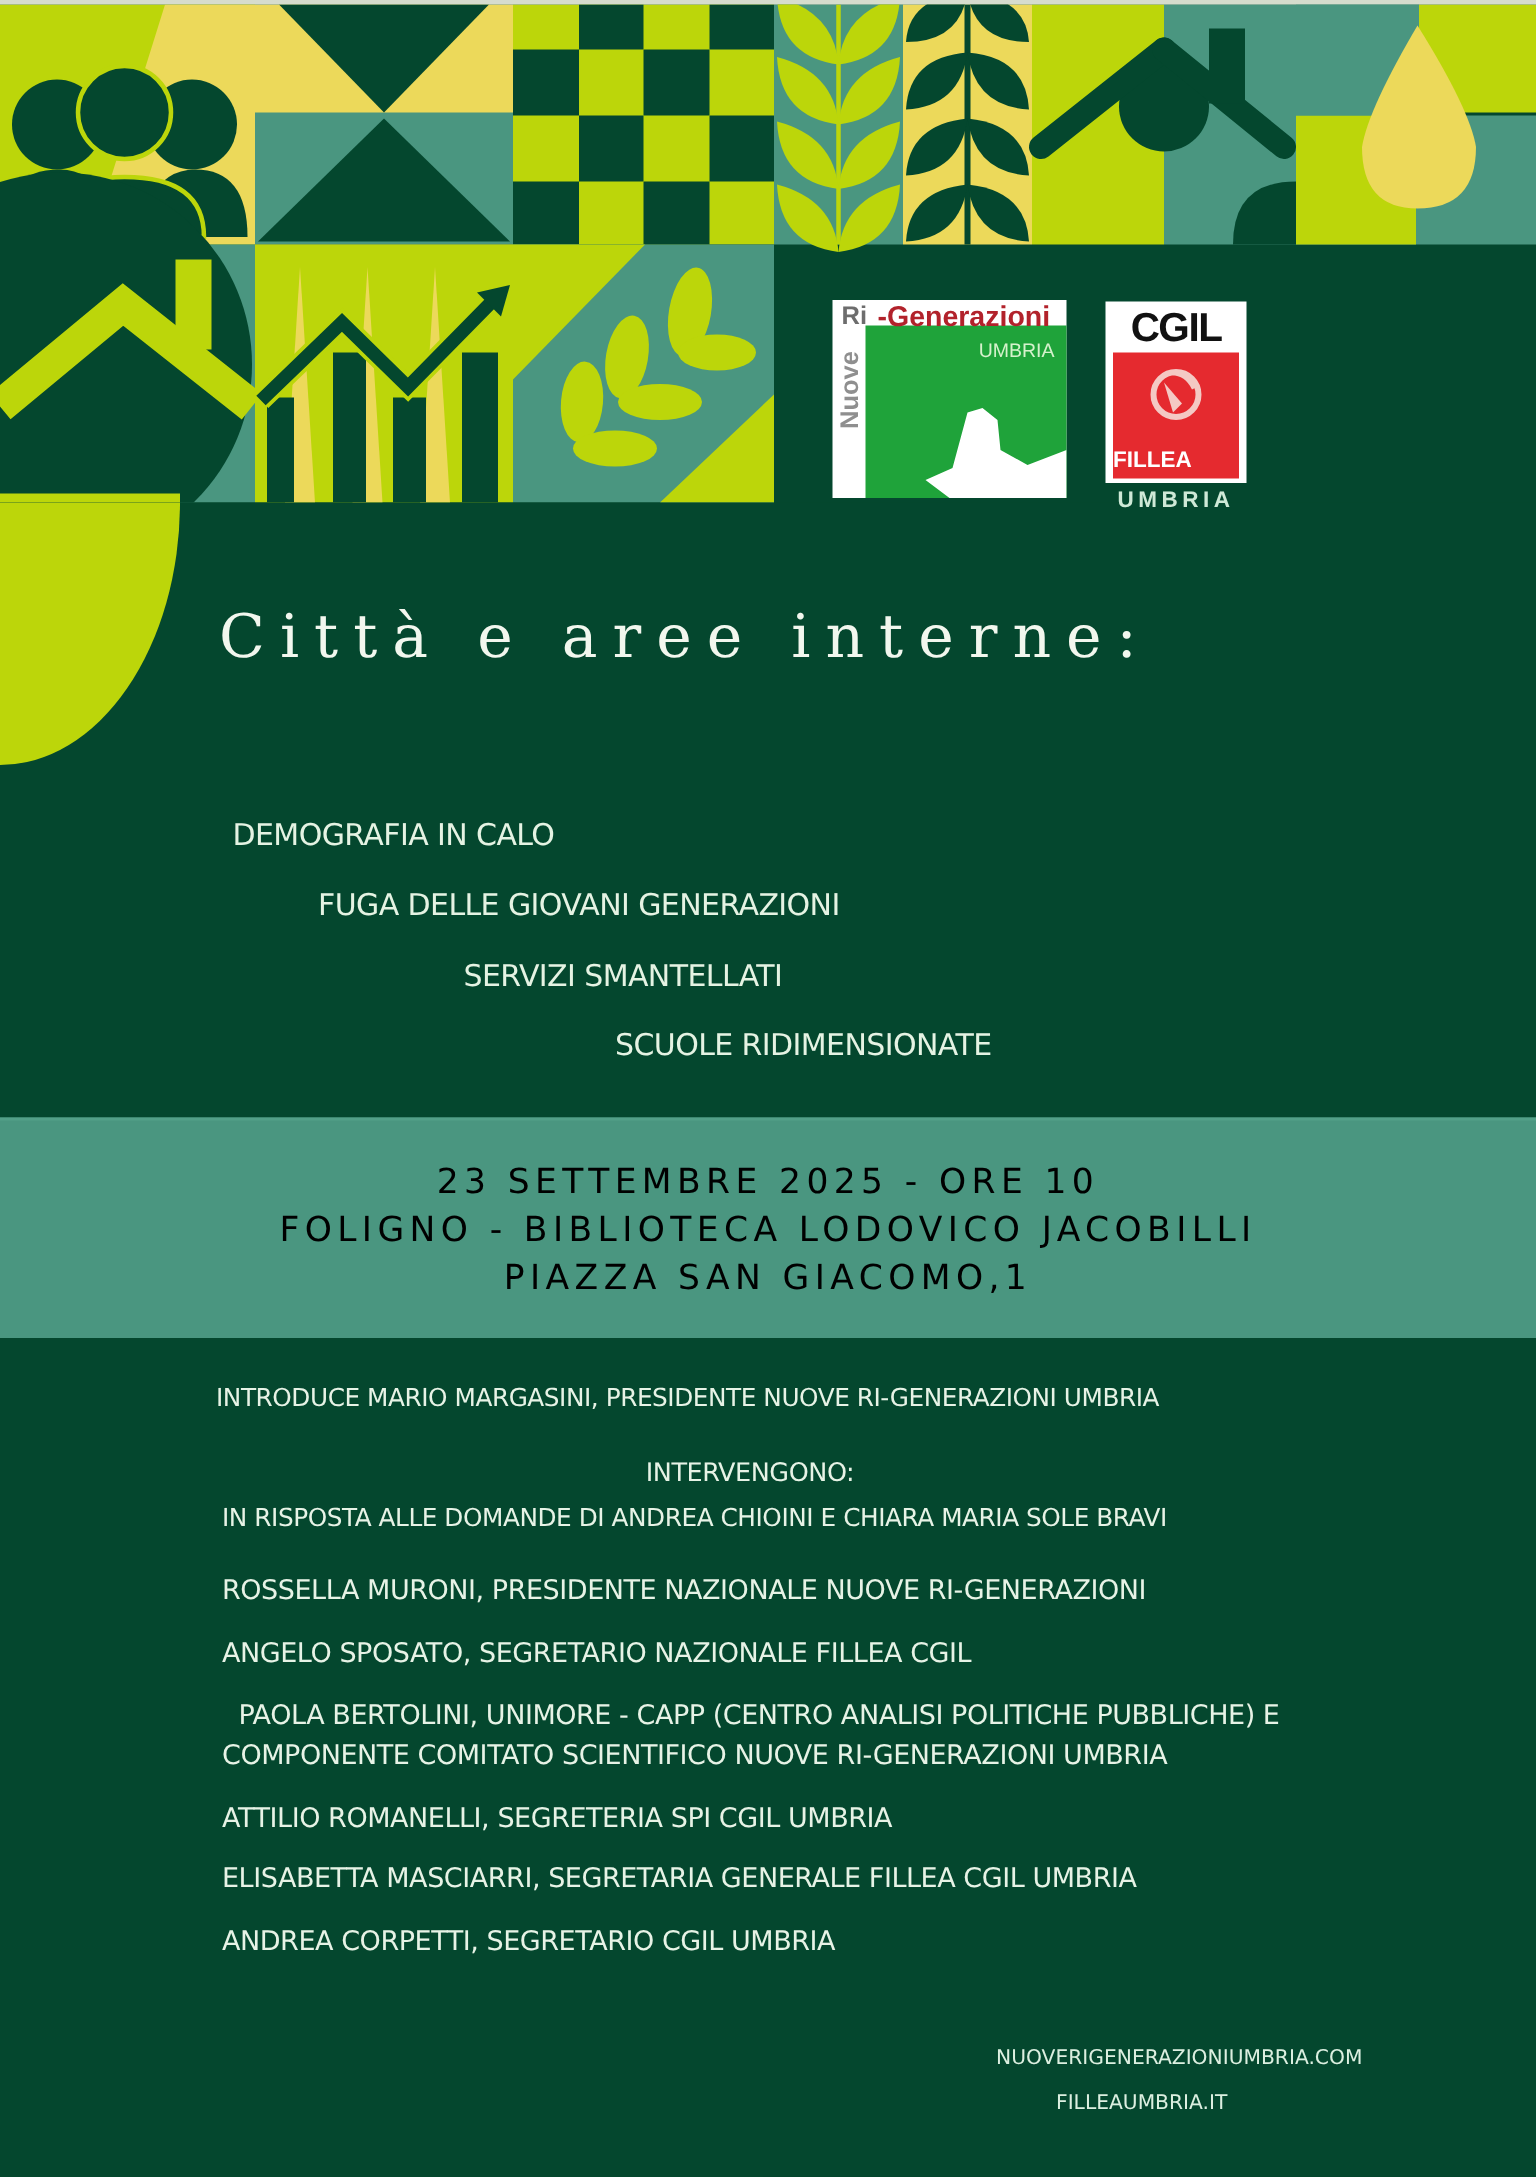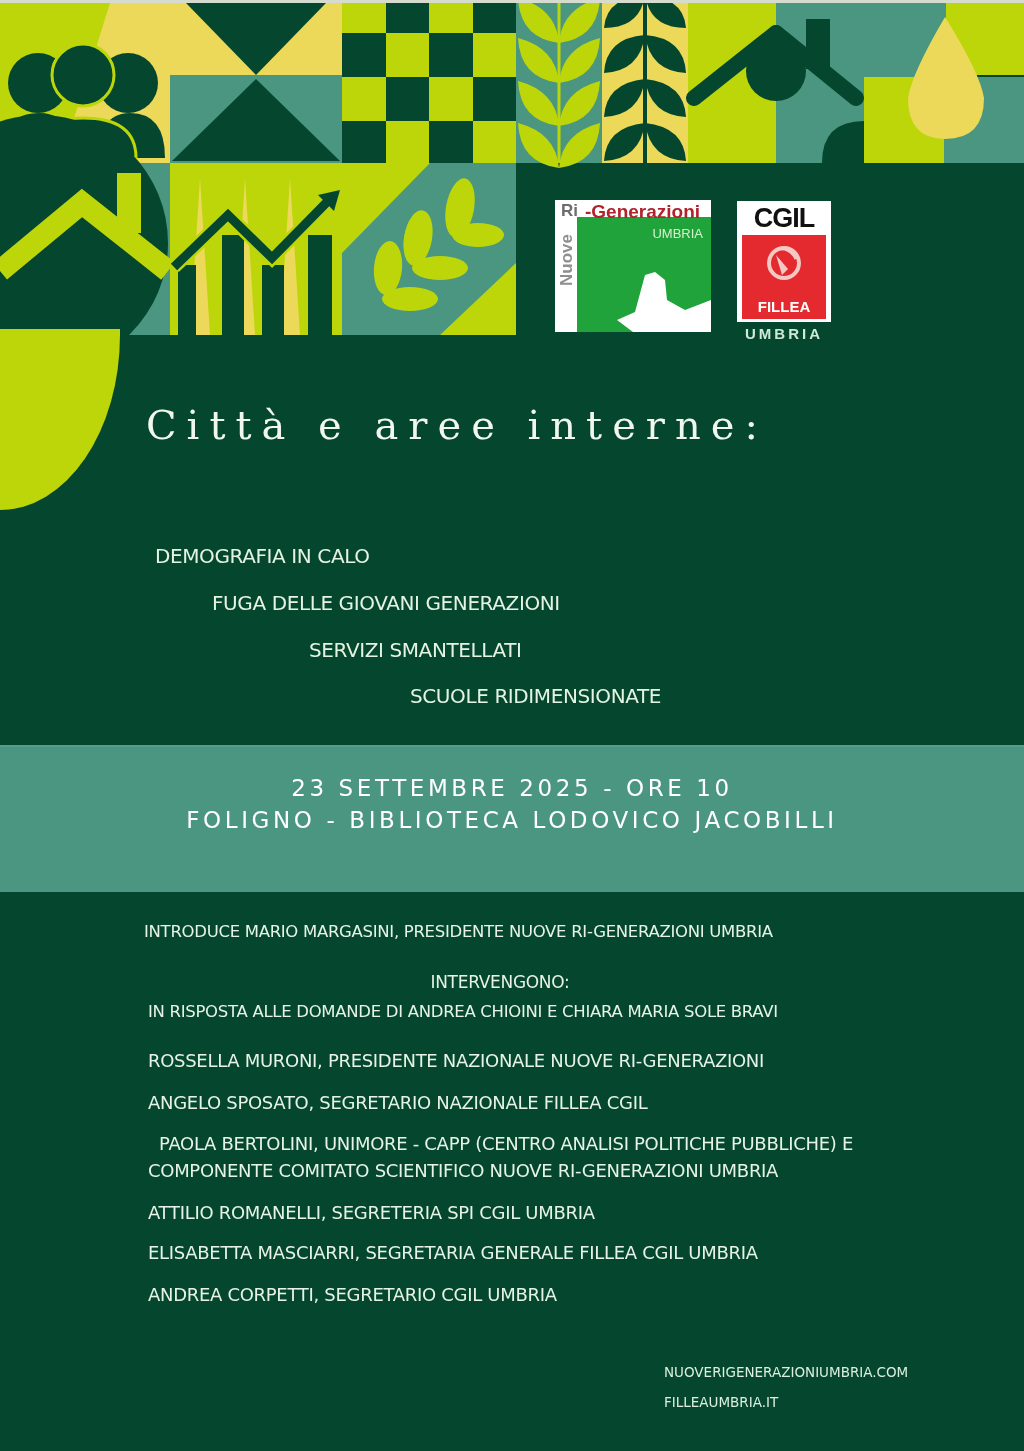--- a/index.html
+++ b/index.html
@@ -16,36 +16,36 @@
   .logo-ng .green { position:absolute; left:22px; top:17px; width:134px; height:115px; background:#1fa33a; }
   .logo-ng .nuove { position:absolute; left:-28px; top:50px; transform:rotate(-90deg); font-family:"Liberation Sans", sans-serif; font-weight:bold; font-size:17px; color:#8f8f8f; width:80px; text-align:center; }
   .logo-ng .ri { position:absolute; left:6px; top:1px; font-family:"Liberation Sans", sans-serif; font-weight:bold; font-size:17px; color:#6d6d6d; }
   .logo-ng .gen { position:absolute; left:30px; top:1px; font-family:"Liberation Sans", sans-serif; font-weight:bold; font-size:19px; color:#b2222b; }
   .logo-ng .umbria { position:absolute; right:8px; top:26px; font-family:"Liberation Sans", sans-serif; font-size:13px; color:#d6f2cc; }
   .logo-ng .house { position:absolute; left:0; top:0; }
 
   .logo-cgil { position:absolute; left:737px; top:201px; width:94px; height:121px; background:#fff; }
   .logo-cgil .cgil { position:absolute; left:0; top:0; width:94px; text-align:center; font-family:"Liberation Sans", sans-serif; font-weight:900; font-size:27px; color:#111; letter-spacing:-1px; line-height:34px;border-radius:12px; }
   .logo-cgil .red { position:absolute; left:5px; top:34px; width:84px; height:84px; background:#e52a2f; }
-  .logo-cgil .fillea { position:absolute; left:0; bottom:4px; width:84px; text-align:center; font-family:"Liberation Sans", sans-serif; font-weight:bold; font-size:15px; color:#fff; }
+  .logo-cgil .fillea { position:absolute; left:0; bottom:4px; width:84px; font-family:"Liberation Sans", sans-serif; font-weight:bold; font-size:15px; color:#fff; }
   .cgil-umbria { position:absolute; left:737px; top:325px; width:94px; text-align:center; font-family:"Liberation Sans", sans-serif; font-weight:bold; font-size:15px; color:#cfe9d7; letter-spacing:3px; }
 
   
   .half-circle { position:absolute; left:0; top:335px; width:120px; height:175px; background:#bcd60a; border-radius:0 0 120px 0; border-bottom-right-radius: 120px 175px; }
 
   
   .title { position:absolute; left:146px; top:392px; color:#f2f7ee; font-family:"DejaVu Serif", serif; font-size:40px; letter-spacing:10px; line-height:66px; }
   .title .l2 { padding-left:28px; }
 
   .topics { position:absolute; left:0; top:540px; width:1024px; color:#e5f3e3; font-family:"DejaVu Sans", sans-serif; font-size:20px; letter-spacing:-0.4px; }
   .topics div { position:absolute; white-space:nowrap; }
 
   
   .band { position:absolute; left:0; top:745px; width:1024px; height:145px; background:#4a9680; border-top:2px solid #52a088; }
-  .band .line { position:absolute; left:0; width:1024px; text-align:center; color:#ffffff; font-family:"DejaVu Sans", sans-serif; font-size:23px; letter-spacing:3.6px; }
+  .band .line { position:absolute; left:0; width:1024px; text-align:center; color:#000000; font-family:"DejaVu Sans", sans-serif; font-size:23px; letter-spacing:3.6px; }
 
   .body-text { position:absolute; color:#e7f3e6; font-family:"DejaVu Sans", sans-serif; font-size:16.5px; white-space:nowrap; letter-spacing:-0.3px; }
   .speakers .sp { position:absolute; left:148px; color:#e7f3e6; font-size:18px; white-space:nowrap; letter-spacing:-0.3px; }
   .links div { position:absolute; left:664px; color:#dcefe0; font-size:13.5px; letter-spacing:0px; }
 </style>
 </head>
 <body>
 
 <div class="poster">
   <div class="top-strip"></div>
@@ -199,33 +199,34 @@
   <div class="topics">
     <div style="left:155px; top:4px;">DEMOGRAFIA IN CALO</div>
     <div style="left:212px; top:51px;">FUGA DELLE GIOVANI GENERAZIONI</div>
     <div style="left:309px; top:98px;">SERVIZI SMANTELLATI</div>
     <div style="left:410px; top:144px;">SCUOLE RIDIMENSIONATE</div>
   </div>
 
   <div class="band">
     <div class="line" style="top:28px;">23 SETTEMBRE 2025 - ORE 10</div>
     <div class="line" style="top:60px;">FOLIGNO - BIBLIOTECA LODOVICO JACOBILLI</div>
+    <div class="line" style="top:92px;">PIAZZA SAN GIACOMO,1</div>
   </div>
 
   <div class="body-text" style="left:144px; top:922px;">INTRODUCE MARIO MARGASINI, PRESIDENTE NUOVE RI-GENERAZIONI UMBRIA</div>
   <div class="body-text" style="left:148px; top:1002px;">IN RISPOSTA ALLE DOMANDE DI ANDREA CHIOINI E CHIARA MARIA SOLE BRAVI</div>
   <div class="body-text" style="left:0; width:1000px; text-align:center; top:972px; font-size:17px;">INTERVENGONO:</div>
 
   <div class="speakers">
     <div class="sp" style="top:1050px;">ROSSELLA MURONI, PRESIDENTE NAZIONALE NUOVE RI-GENERAZIONI</div>
     <div class="sp" style="top:1092px;">ANGELO SPOSATO, SEGRETARIO NAZIONALE FILLEA CGIL</div>
     <div class="sp" style="top:1133px;margin-left:11px;">PAOLA BERTOLINI, UNIMORE - CAPP (CENTRO ANALISI POLITICHE PUBBLICHE)  E</div>
     <div class="sp" style="top:1160px;">COMPONENTE COMITATO SCIENTIFICO NUOVE RI-GENERAZIONI UMBRIA</div>
     <div class="sp" style="top:1202px;">ATTILIO ROMANELLI, SEGRETERIA SPI CGIL UMBRIA</div>
     <div class="sp" style="top:1242px;">ELISABETTA MASCIARRI, SEGRETARIA GENERALE FILLEA CGIL UMBRIA</div>
     <div class="sp" style="top:1284px;">ANDREA CORPETTI, SEGRETARIO CGIL UMBRIA</div>
   </div>
 
   <div class="links">
     <div style="top:1364px;">NUOVERIGENERAZIONIUMBRIA.COM</div>
-    <div style="top:1394px;">FILLEAUMBRIA.IT</div>
+    <div style="top:1394px;margin-left:40px;">FILLEAUMBRIA.IT</div>
   </div>
 </div>
 
 </body></html>

